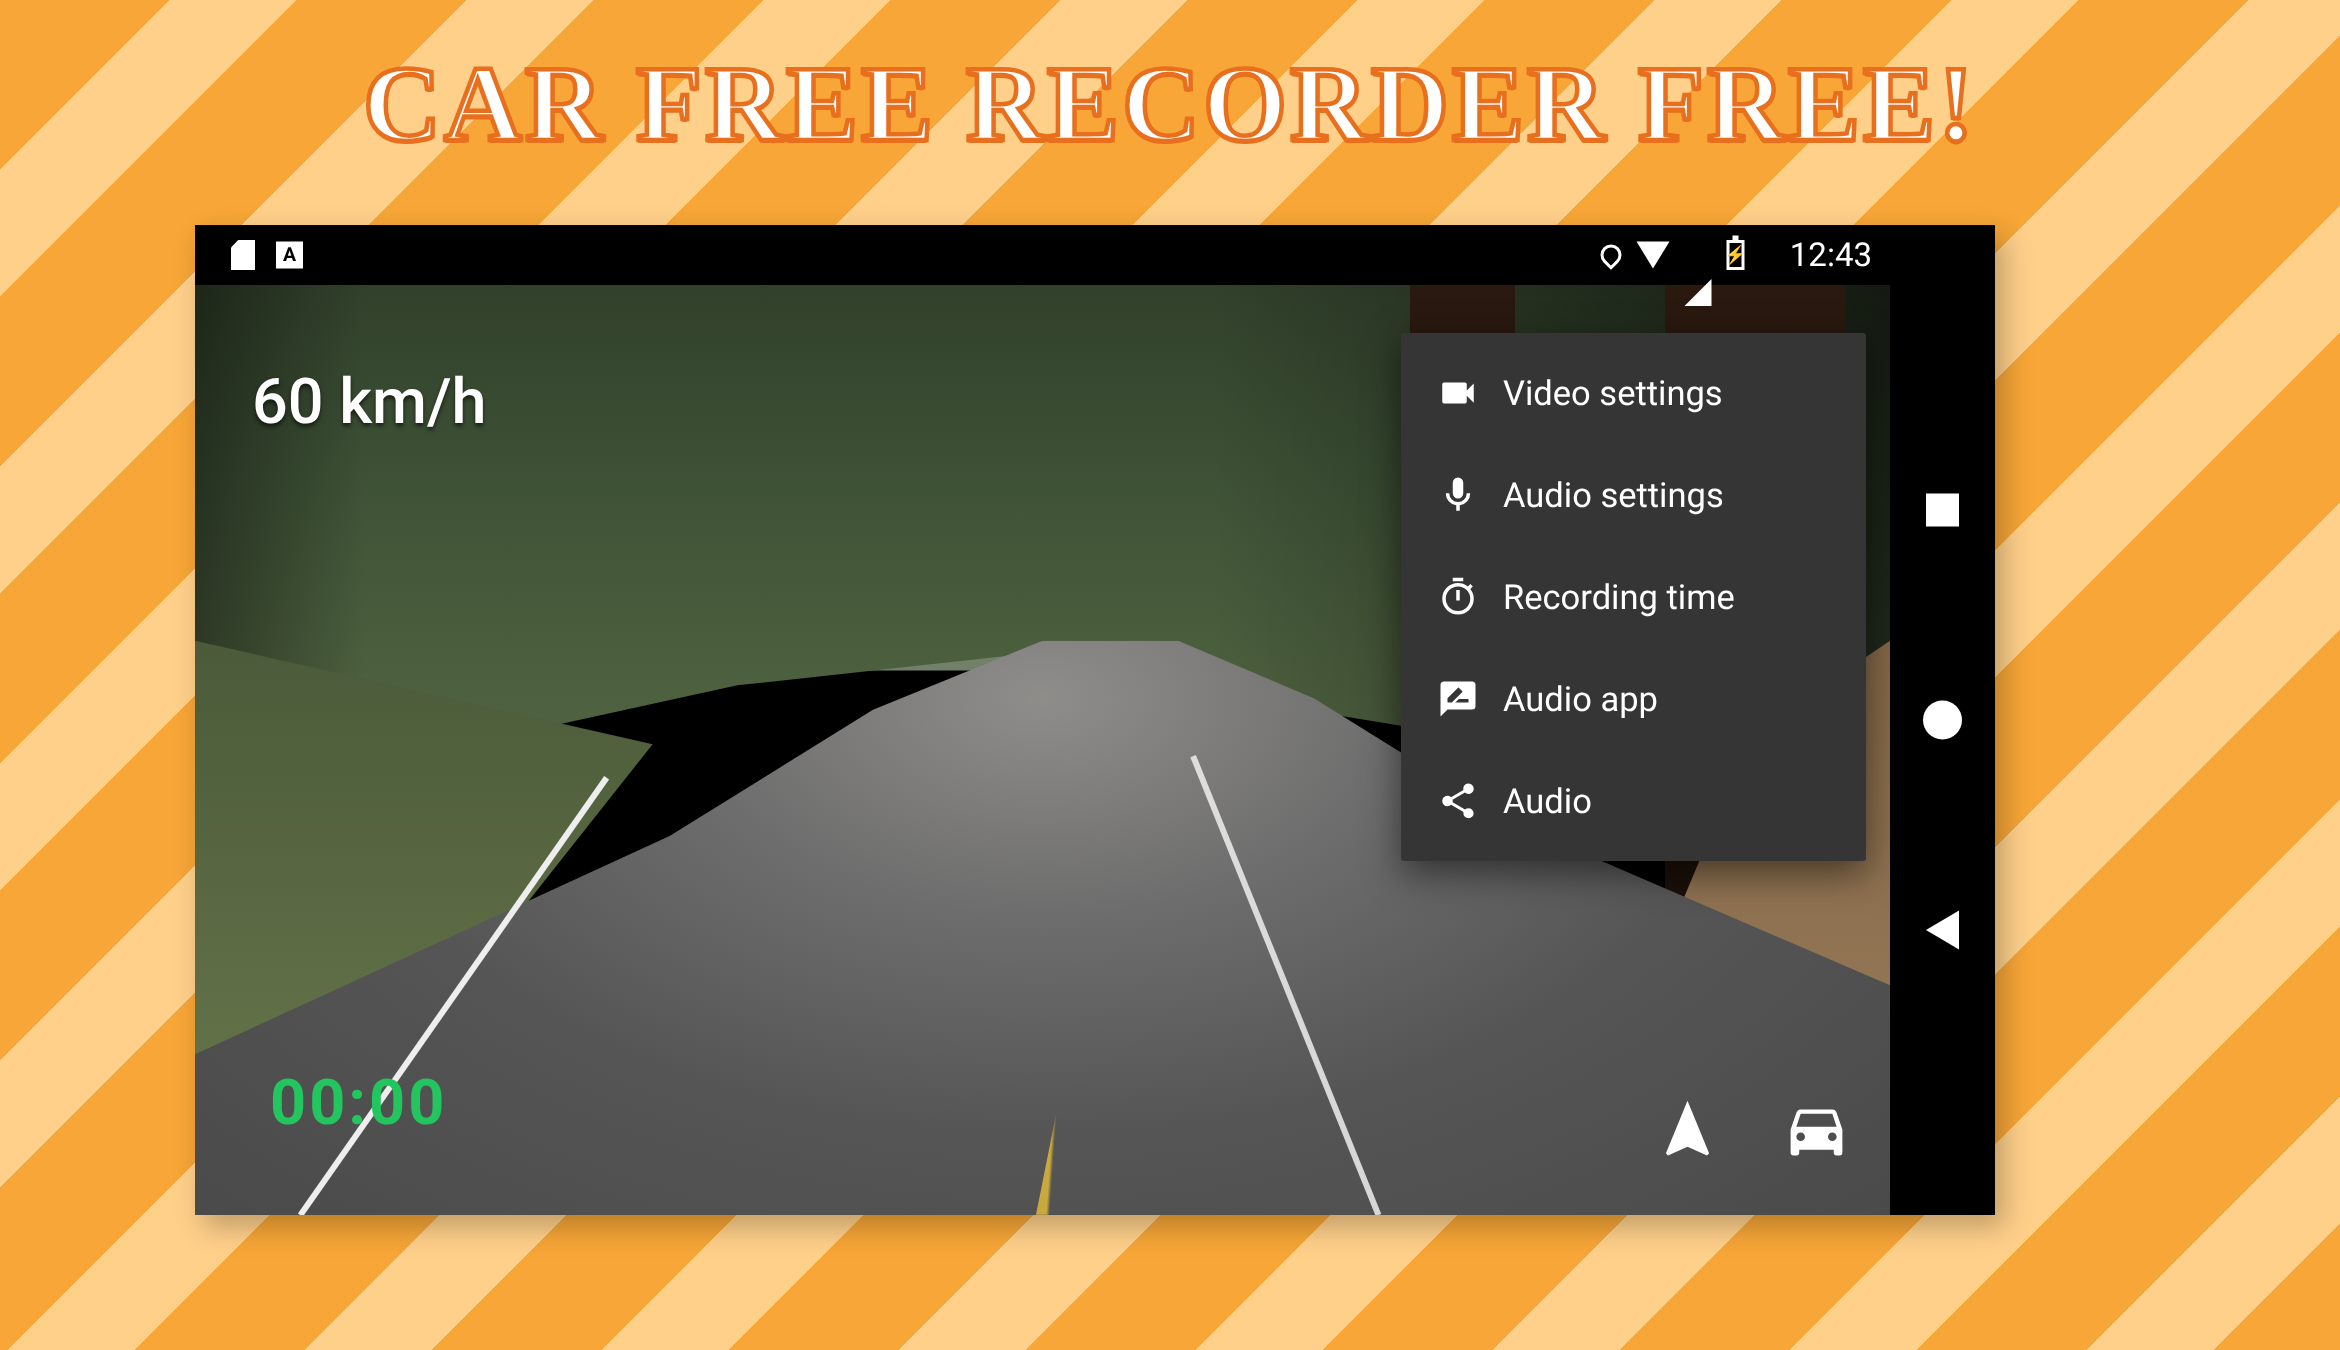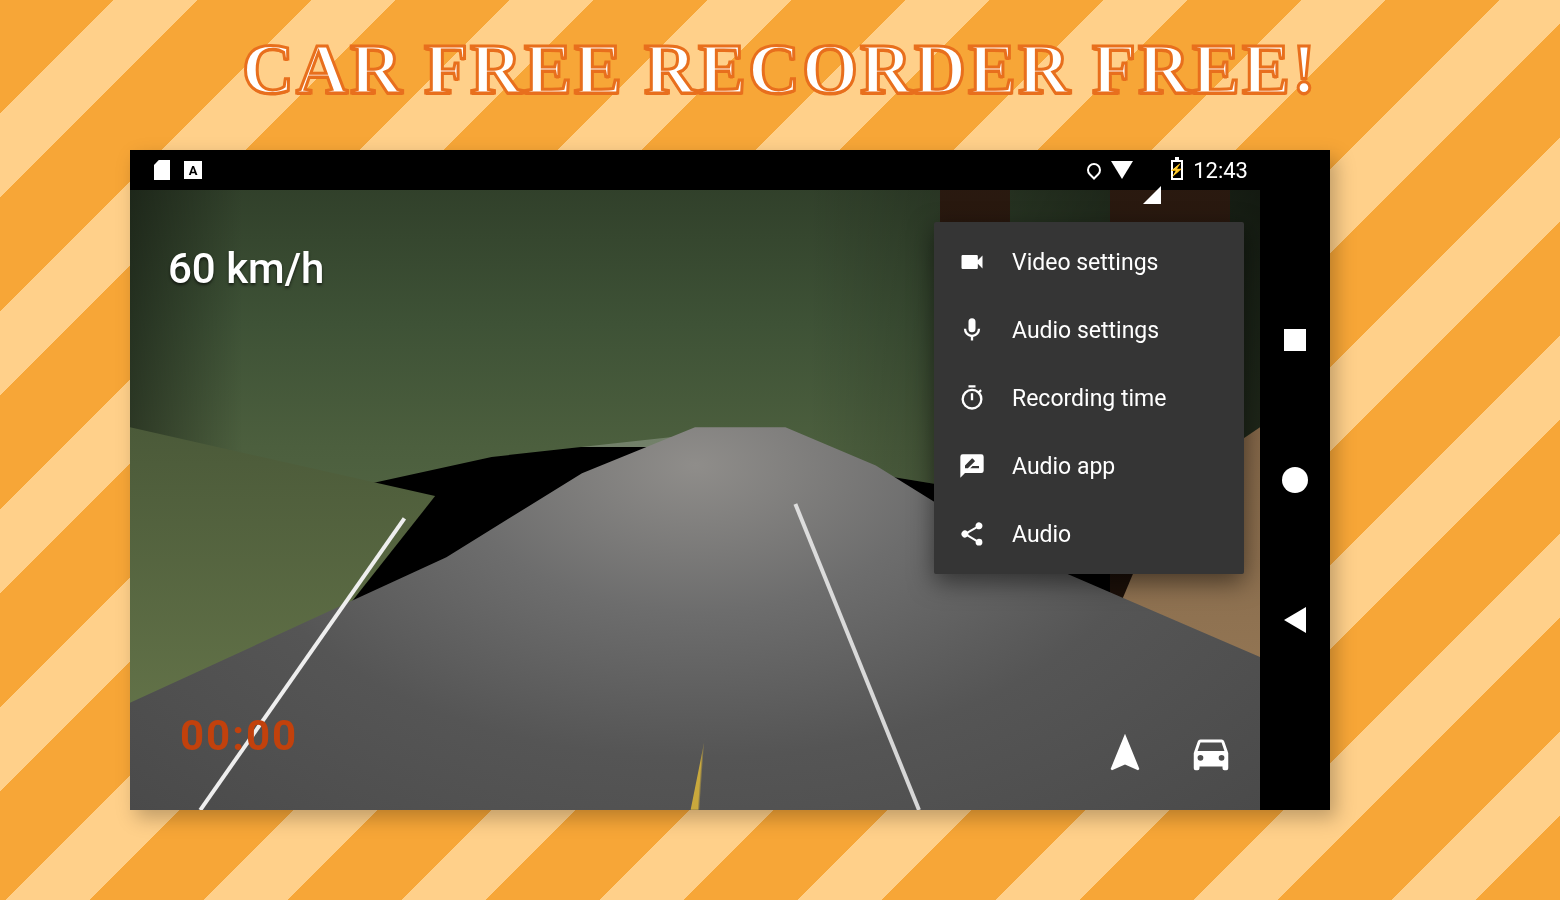--- a/index.html
+++ b/index.html
@@ -204,36 +204,36 @@
   }
   .batt .bolt {
     position: absolute;
     inset: 0;
     display: flex;
     align-items: center;
     justify-content: center;
     font-size: 12px;
     color: #fff;
   }
-  .status-time { font-size: 22px; font-weight: 400; margin-left: 0; }
+  .status-time { font-size: 22px; font-weight: 400; margin-left: 20px; }
 
   .speed-label {
     position: absolute;
     top: 94px;
     left: 38px;
     color: #fff;
     font-size: 42px;
     font-weight: 500;
     text-shadow: 0 2px 3px rgba(0,0,0,.6);
   }
   .rec-timer {
     position: absolute;
     bottom: 50px;
     left: 50px;
-    color: #c2410c;
+    color: #22c55e;
     font-size: 42px;
     font-weight: 700;
     letter-spacing: 2px;
     text-align: center;
   }
 
   .bottom-icons {
     position: absolute;
     right: 26px;
     bottom: 30px;
@@ -249,21 +249,21 @@
     right: 16px;
     width: 310px;
     background: #353535;
     border-radius: 2px;
     box-shadow: 0 8px 24px rgba(0,0,0,.5);
     padding: 6px 0;
   }
   .menu-item {
     display: flex;
     align-items: center;
-    gap: 26px;
+    gap: 16px;
     padding: 20px 24px;
     color: #fff;
     font-size: 23px;
     text-align: right;
   }
   .menu-item svg { fill: #fff; flex-shrink: 0; }
 
   .pin {
     width: 14px; height: 14px;
     border: 2px solid #fff;

